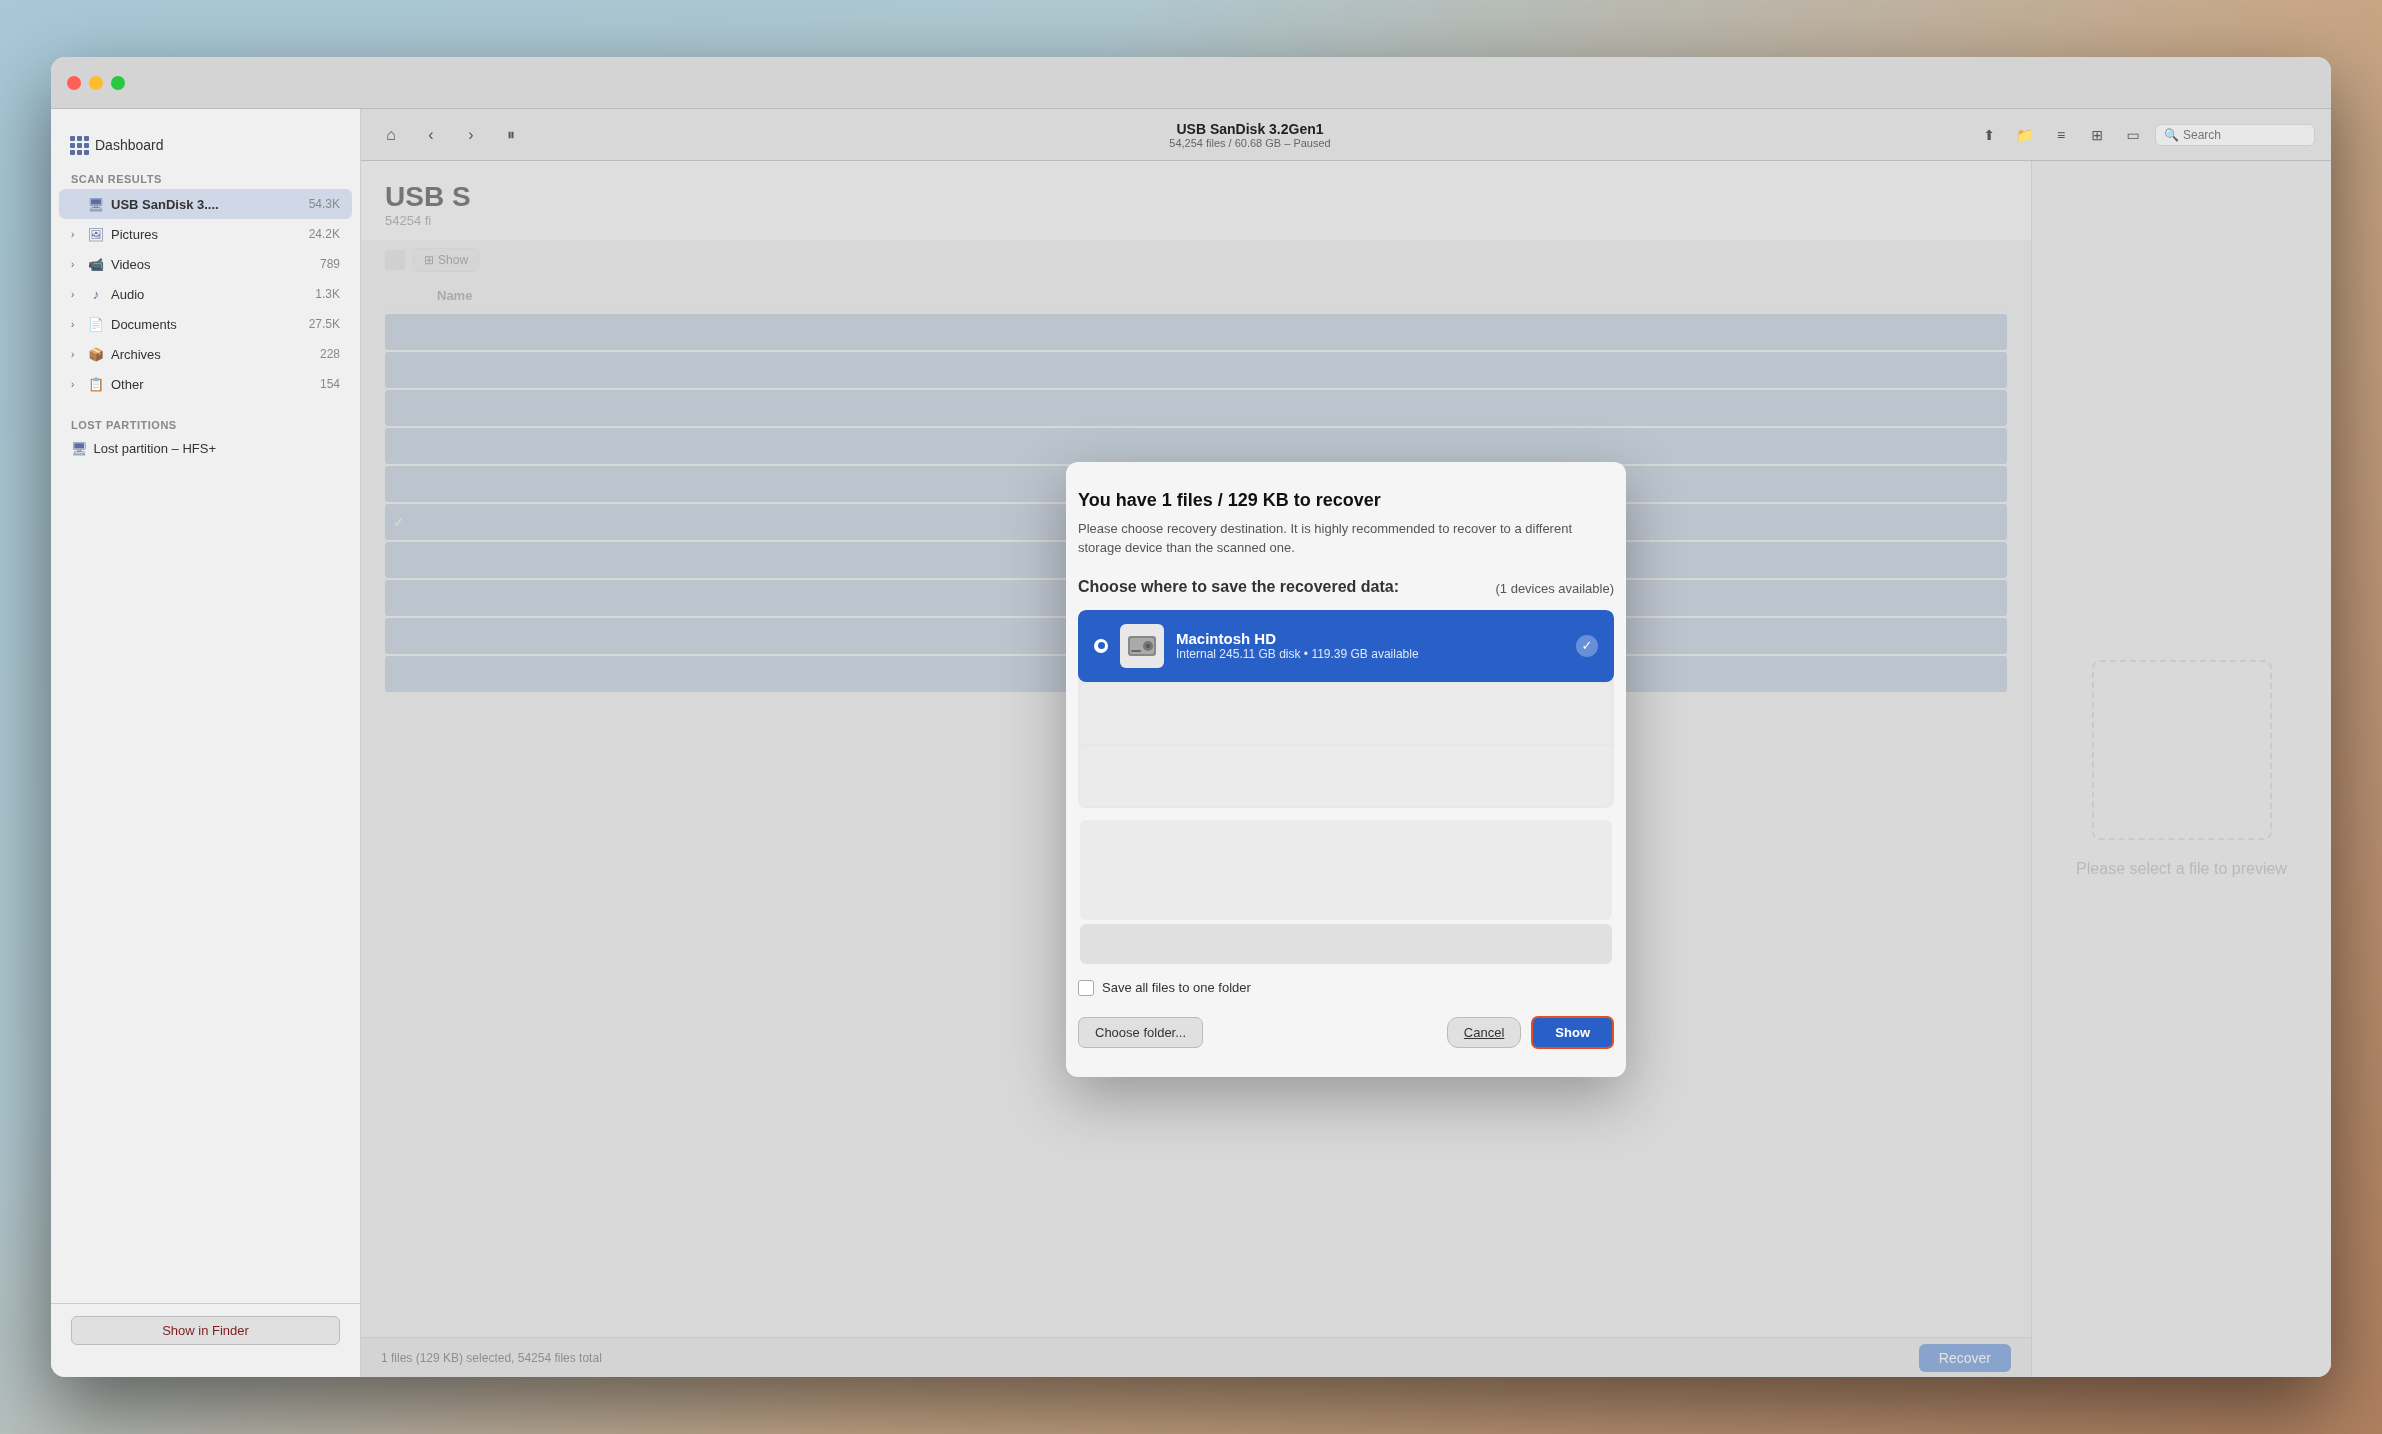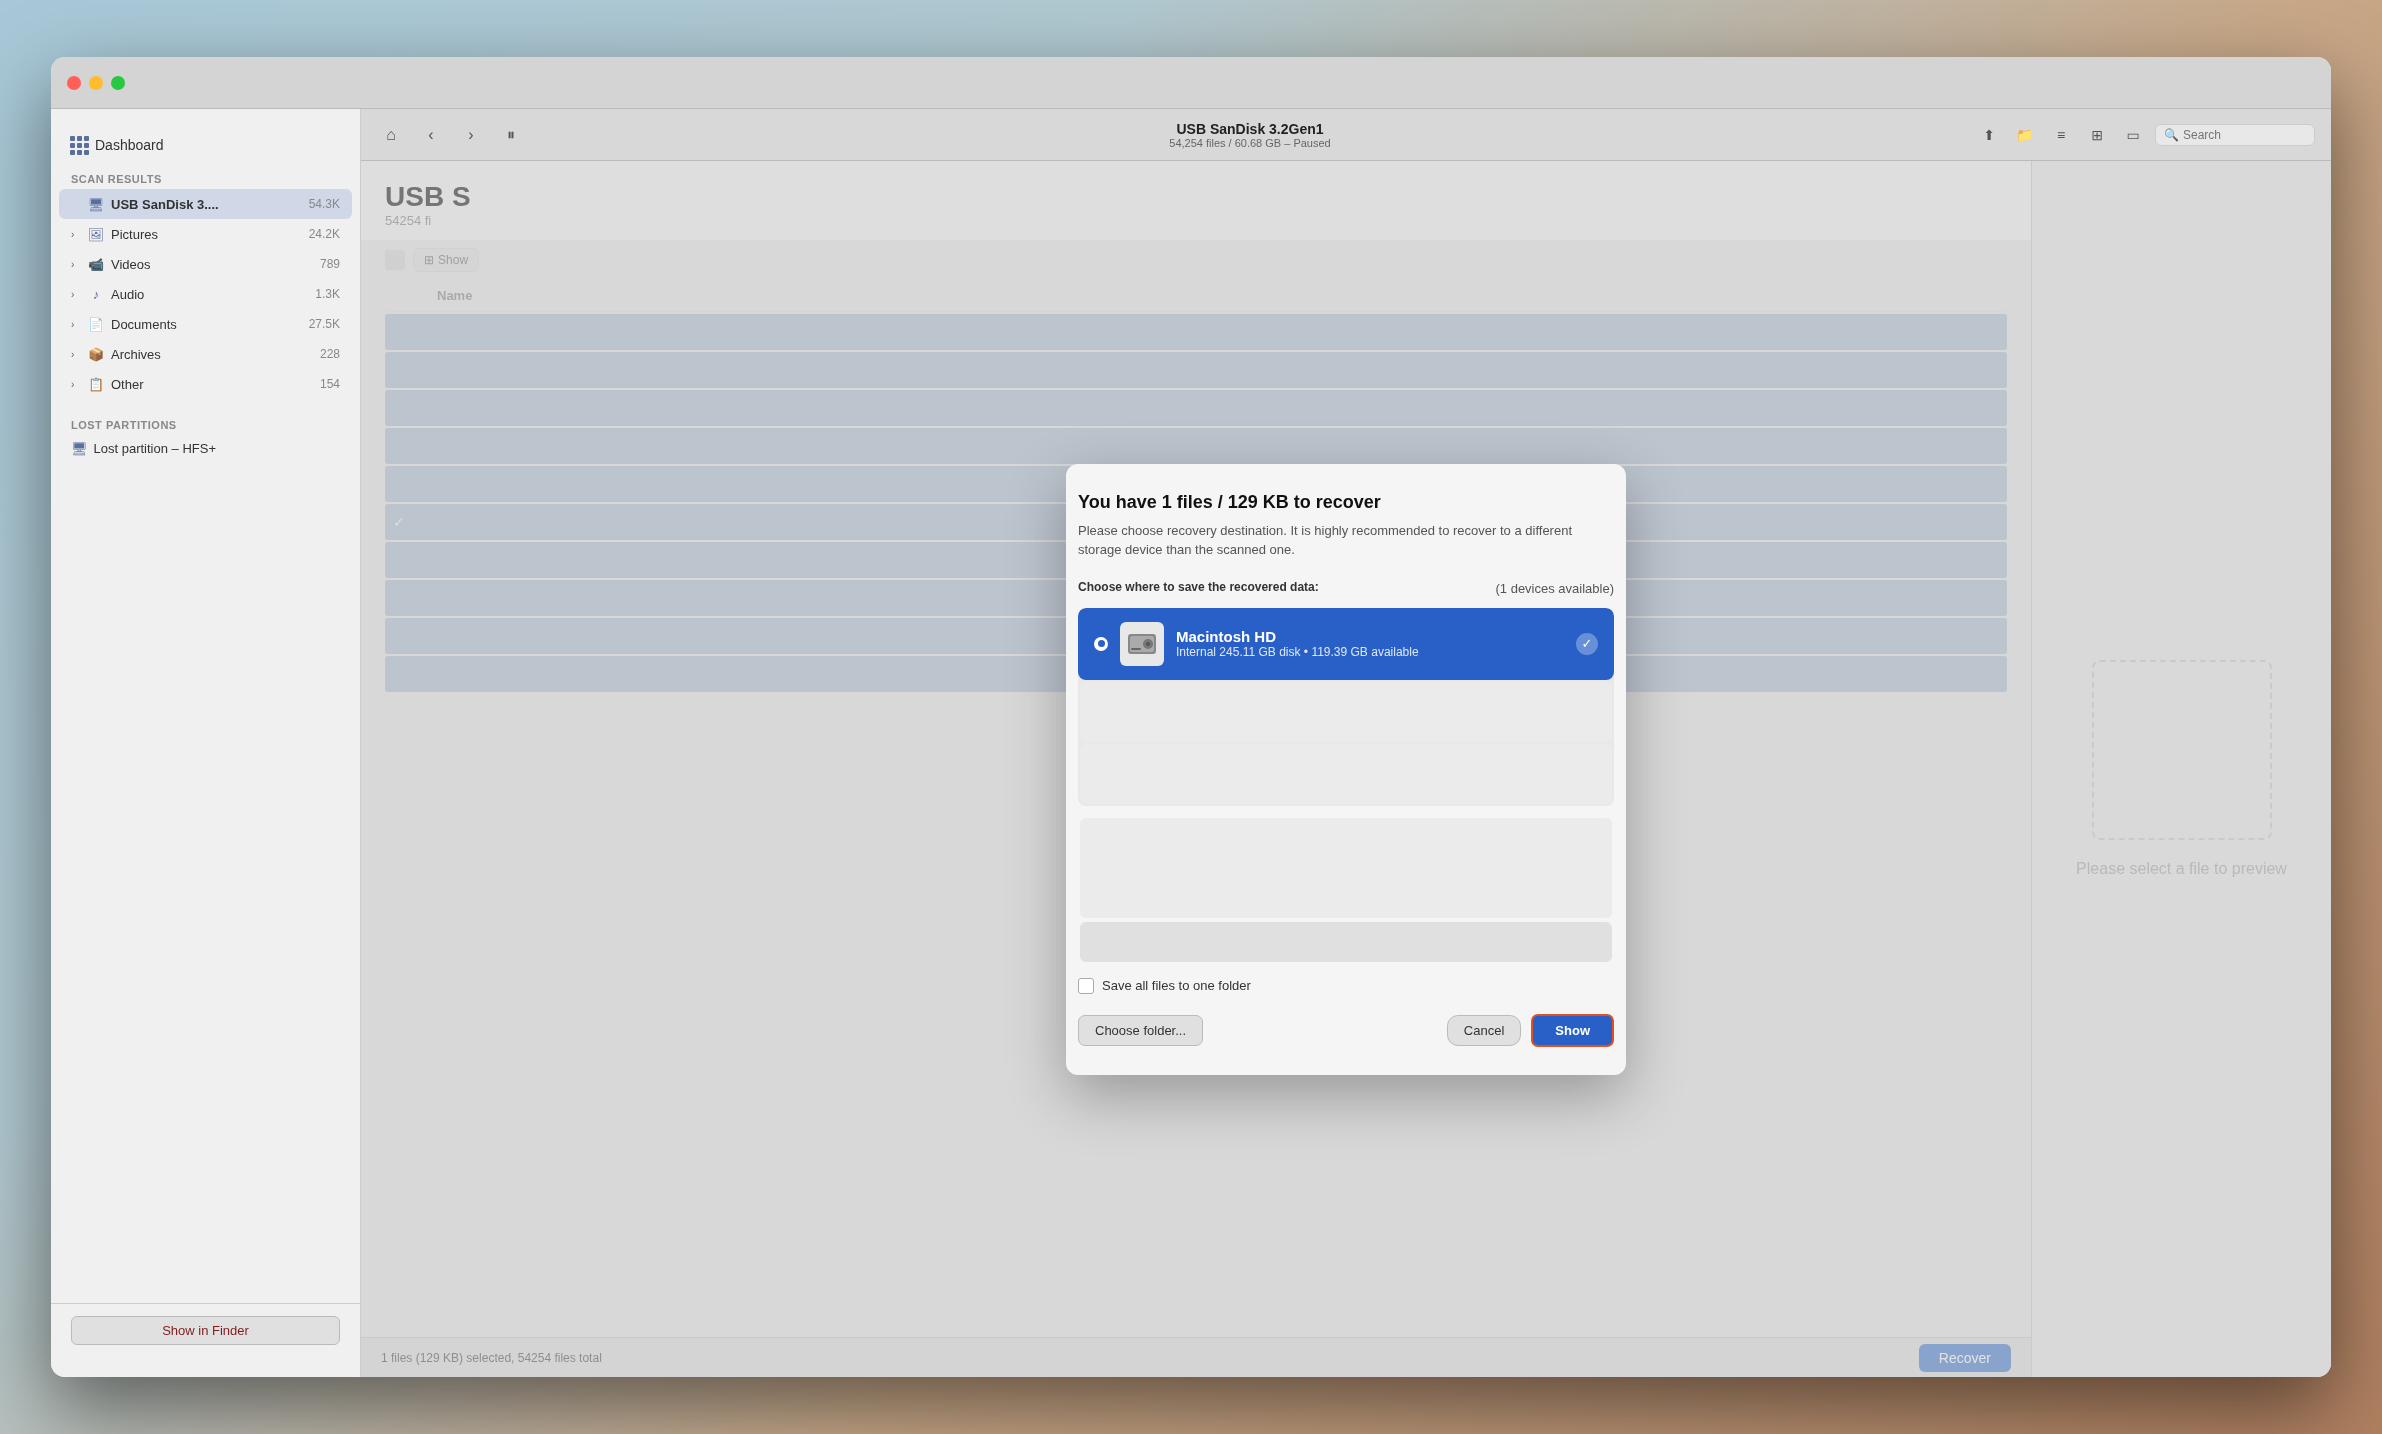--- a/index.html
+++ b/index.html
@@ -393,21 +393,21 @@
     }
 
     .dialog-subtitle {
       font-size: 13px;
       color: #555;
       line-height: 1.5;
       margin-bottom: 20px;
     }
 
     .dialog-section-label {
-      font-size: 12px;
+      font-size: 16px;
       font-weight: 600;
       color: #333;
       margin-bottom: 4px;
     }
 
     .devices-count {
       font-size: 13px;
       color: #555;
     }
 
@@ -556,20 +556,21 @@
     .btn-spacer { flex: 1; }
 
     .btn-cancel {
       padding: 7px 16px;
       background: #e0e0e0;
       border: 1px solid #bbb;
       border-radius: 11px;
       font-size: 13px;
       color: #333;
       cursor: pointer;
+      text-decoration: underline;
     }
 
     .btn-next {
       padding: 7px 22px;
       background: #2860c8;
       border: 2px solid #e05020;
       border-radius: 7px;
       font-size: 13px;
       font-weight: 600;
       color: white;

